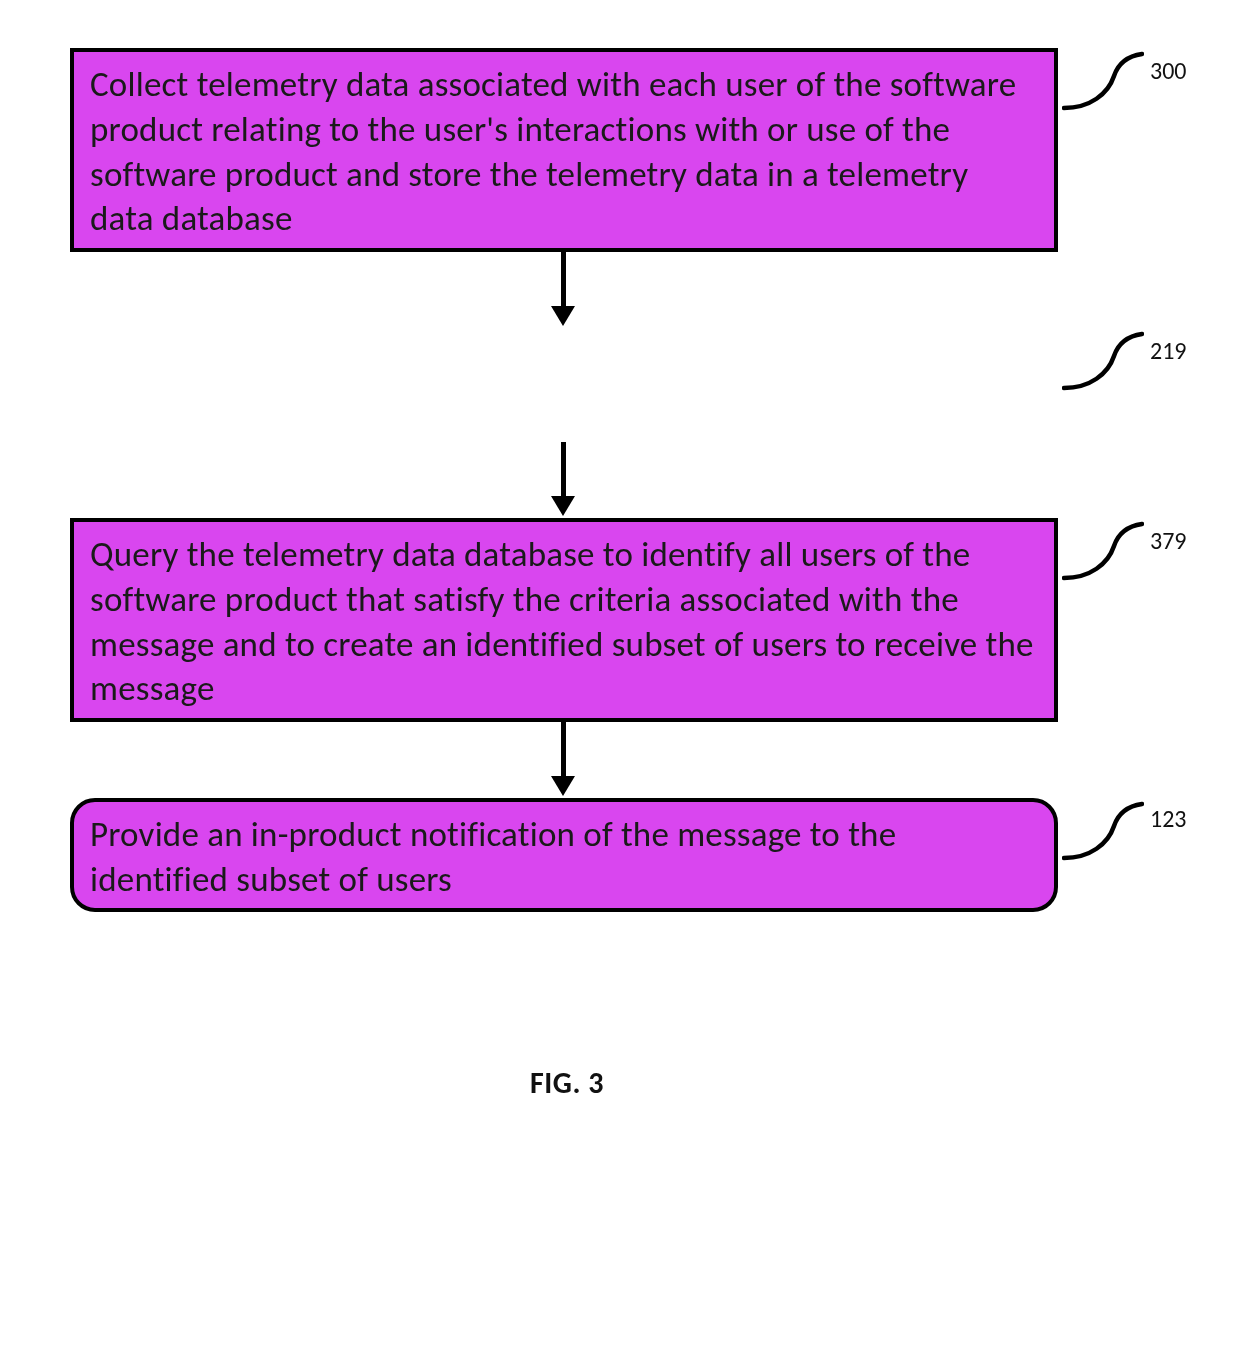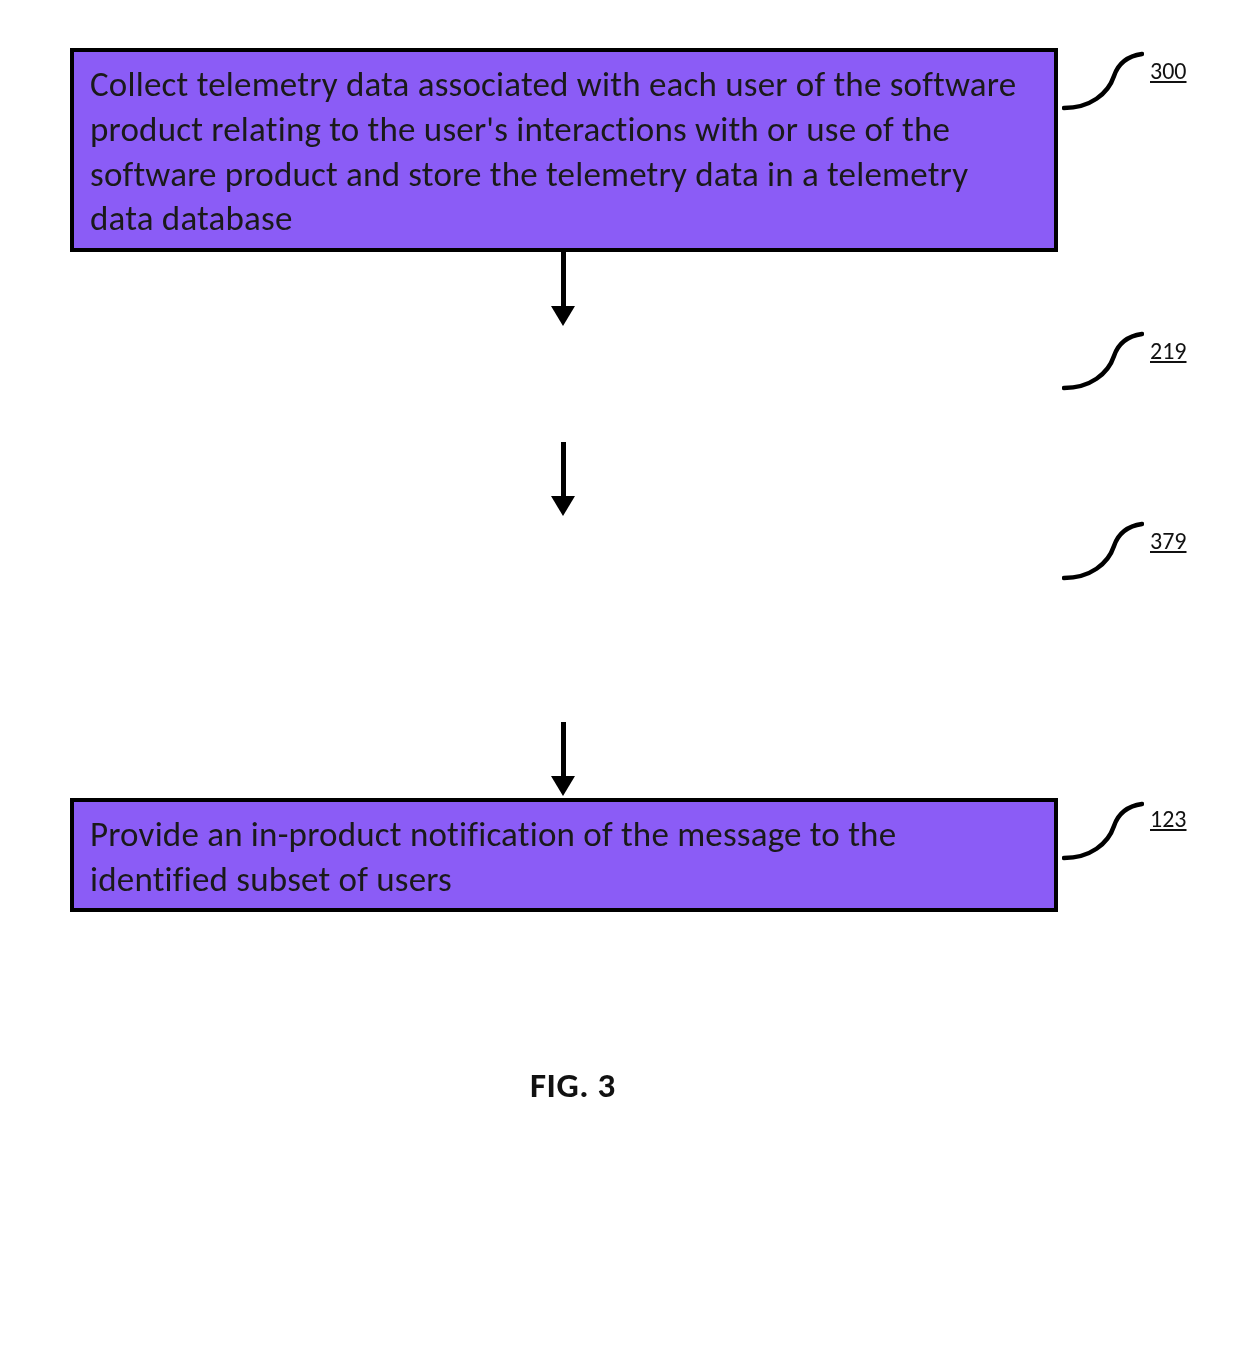--- a/index.html
+++ b/index.html
@@ -11,54 +11,53 @@
     font-family: "Segoe UI", "Calibri", "Helvetica Neue", Arial, sans-serif;
   }
   .canvas {
     position: relative;
     width: 1240px;
     height: 1362px;
   }
   .step-box {
     position: absolute;
     border: 4px solid #000;
-    background: #8b5cf6;
+    background: #d946ef;
     box-sizing: border-box;
     padding: 10px 16px 10px 16px;
     font-size: 35px;
     line-height: 1.28;
     color: #1a1a1a;
     letter-spacing: 0.2px;
   }
   .ref-label {
     position: absolute;
     font-size: 24px;
     color: #111;
     font-style: normal;
-    text-decoration: underline;
   }
   .callout {
     position: absolute;
   }
   .arrow-line {
     position: absolute;
     background: #000;
   }
   .arrow-head {
     position: absolute;
     width: 0;
     height: 0;
     border-left: 12px solid transparent;
     border-right: 12px solid transparent;
     border-top: 20px solid #000;
   }
   .fig-caption {
     position: absolute;
     font-weight: 700;
-    font-size: 35px;
+    font-size: 30px;
     color: #111;
     letter-spacing: 0.5px;
   }
 </style>
 </head>
 <body>
 
 <div class="canvas">
 
   <div class="step-box" style="left:70px; top:48px; width:988px; height:204px;">
@@ -73,29 +72,32 @@
   <div class="arrow-head" style="left:551px; top:306px;"></div>
 
   <svg class="callout" style="left:1062px; top:330px; width:82px; height:64px;" viewBox="0 0 82 64">
     <path d="M2 58 C 28 58, 46 44, 52 26 C 56 14, 66 6, 80 4" stroke="#000" stroke-width="4.5" fill="none" stroke-linecap="round"></path>
   </svg>
   <div class="ref-label" style="left:1150px; top:336px;">219</div>
 
   <div class="arrow-line" style="left:561px; top:442px; width:5px; height:56px;"></div>
   <div class="arrow-head" style="left:551px; top:496px;"></div>
 
+  <div class="step-box" style="left:70px; top:518px; width:988px; height:204px;">
+    <span>Query the telemetry data database to identify all users of the software product that satisfy the criteria associated with the message and to create an identified subset of users to receive the message</span>
+  </div>
   <svg class="callout" style="left:1062px; top:520px; width:82px; height:64px;" viewBox="0 0 82 64">
     <path d="M2 58 C 28 58, 46 44, 52 26 C 56 14, 66 6, 80 4" stroke="#000" stroke-width="4.5" fill="none" stroke-linecap="round"></path>
   </svg>
   <div class="ref-label" style="left:1150px; top:526px;">379</div>
 
   <div class="arrow-line" style="left:561px; top:722px; width:5px; height:56px;"></div>
   <div class="arrow-head" style="left:551px; top:776px;"></div>
 
-  <div class="step-box" style="left:70px; top:798px; width:988px; height:114px;">
+  <div class="step-box" style="left:70px; top:798px; width:988px; height:114px;border-radius:25px;">
     <span>Provide an in-product notification of the message to the identified subset of users</span>
   </div>
   <svg class="callout" style="left:1062px; top:800px; width:82px; height:64px;" viewBox="0 0 82 64">
     <path d="M2 58 C 28 58, 46 44, 52 26 C 56 14, 66 6, 80 4" stroke="#000" stroke-width="4.5" fill="none" stroke-linecap="round"></path>
   </svg>
   <div class="ref-label" style="left:1150px; top:804px;">123</div>
 
   <div class="fig-caption" style="left:530px; top:1064px;">FIG. 3</div>
 
 </div>

